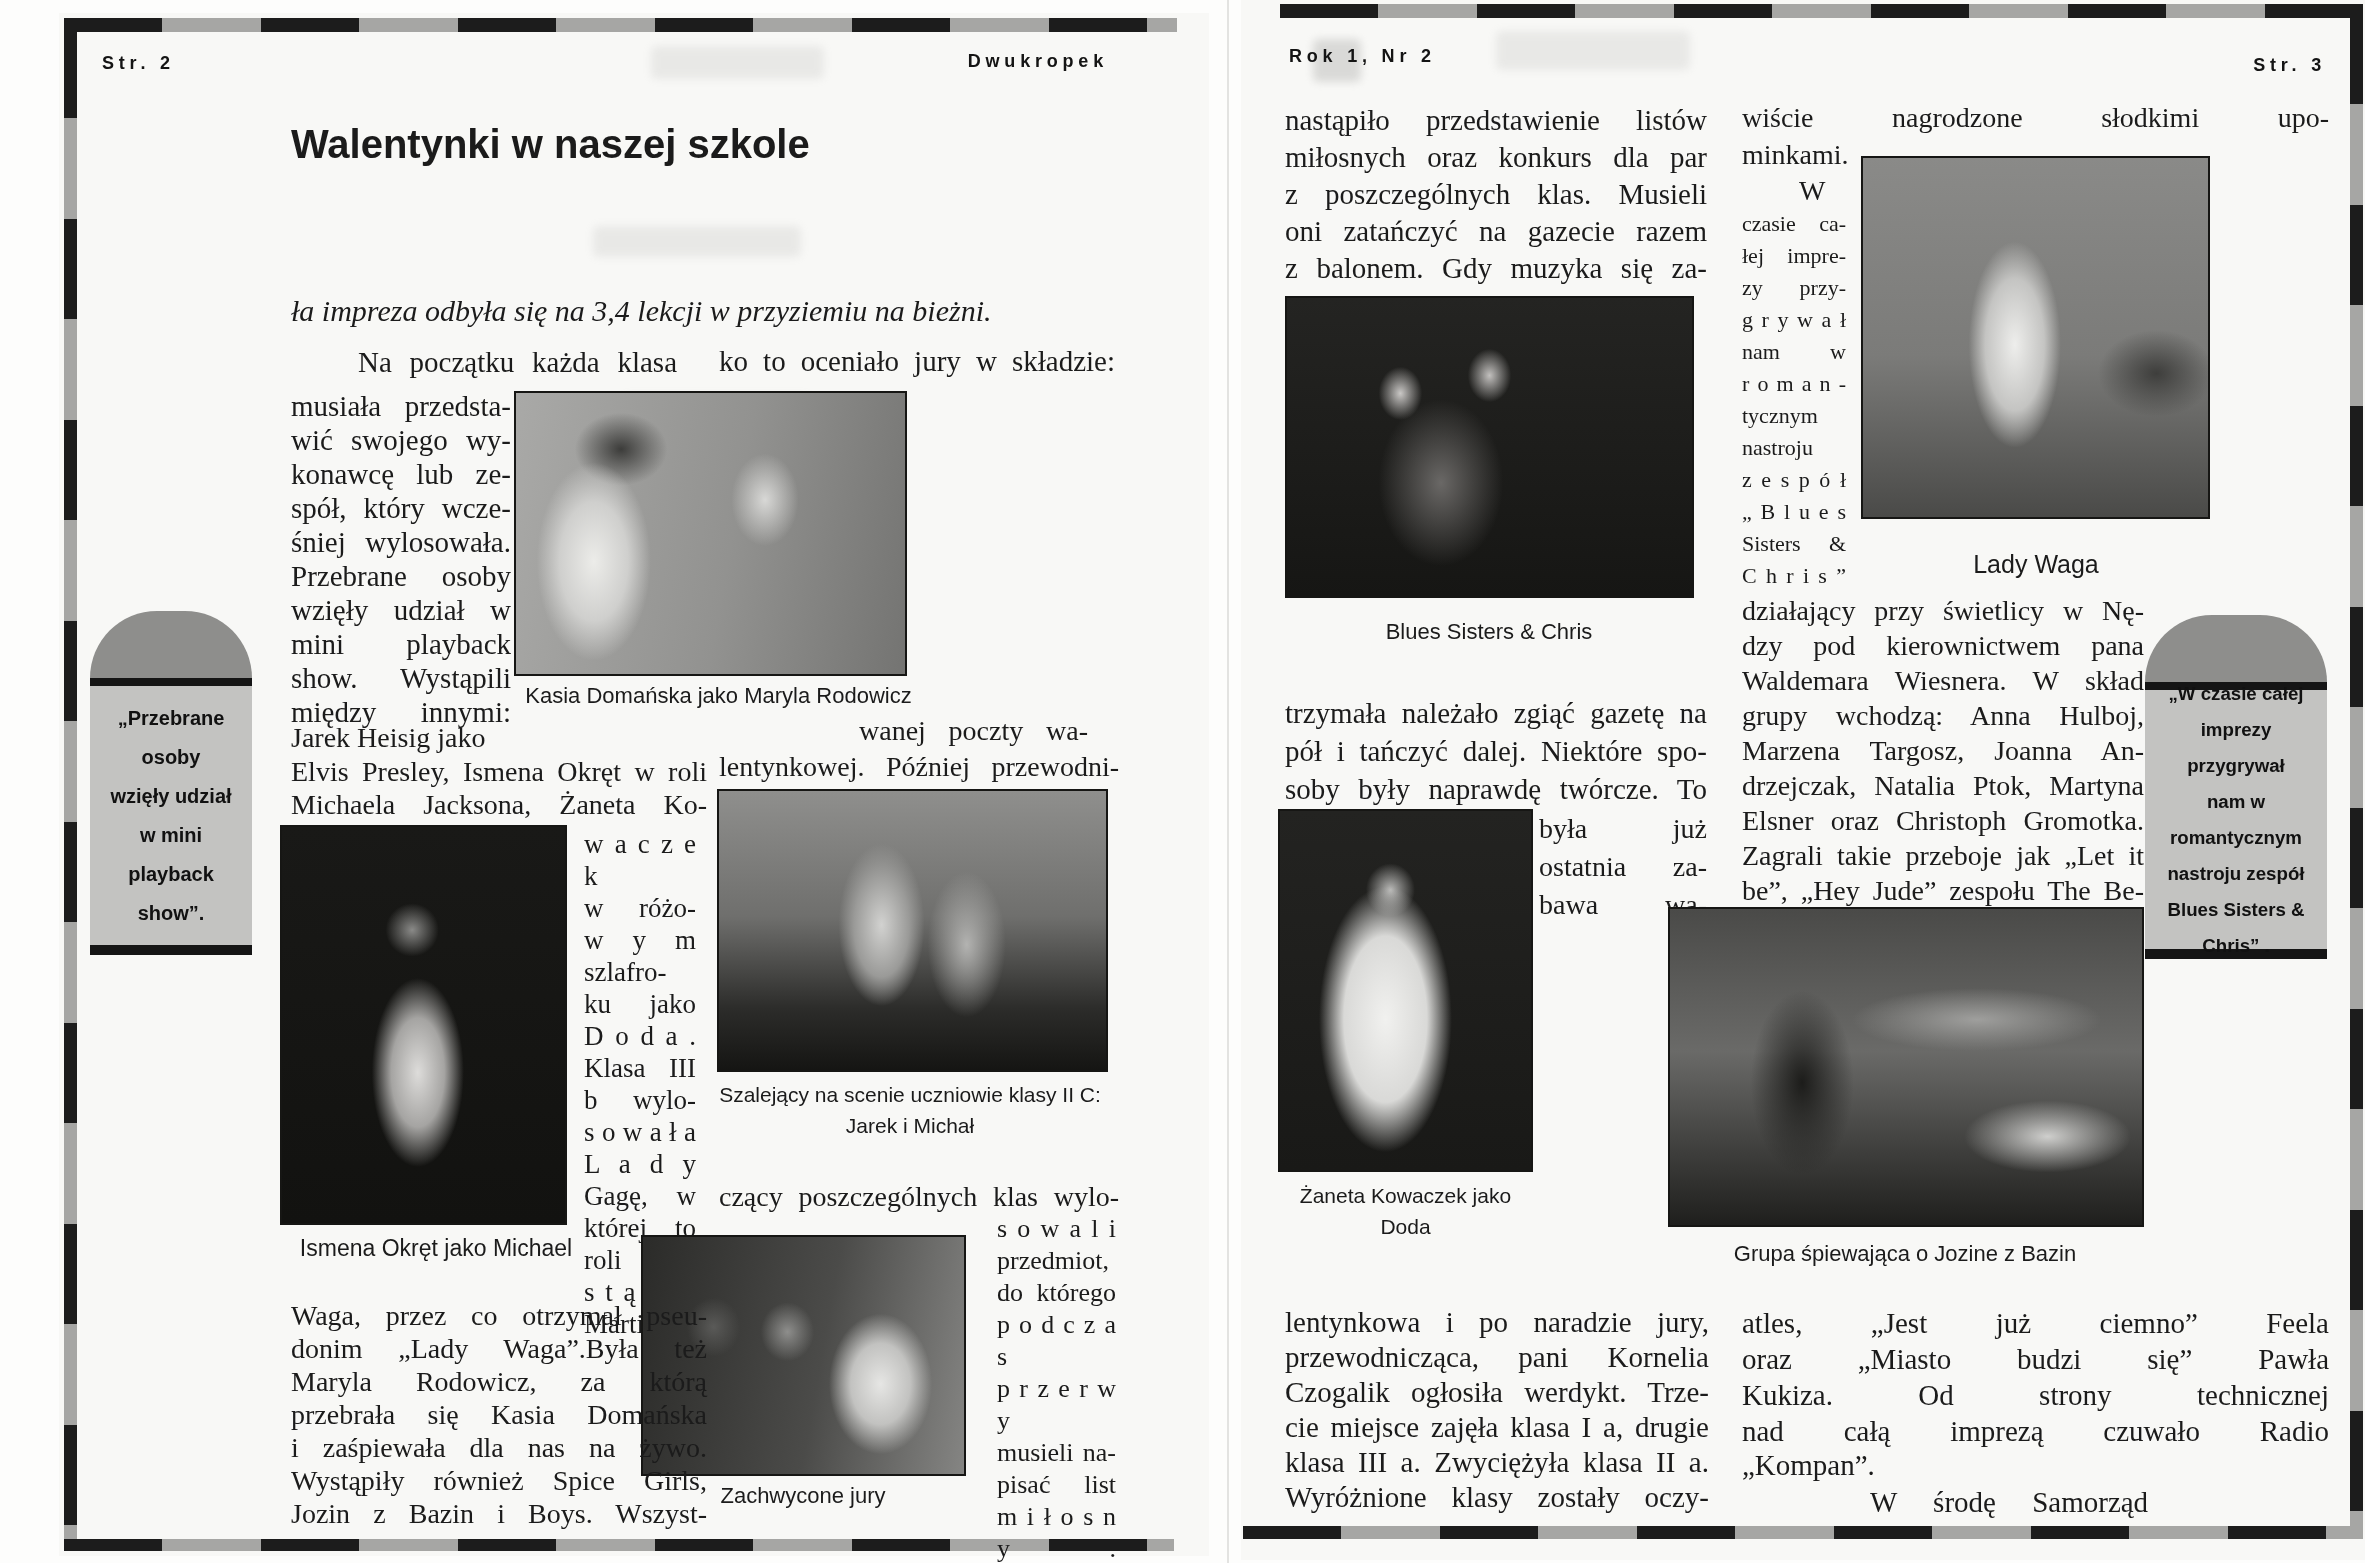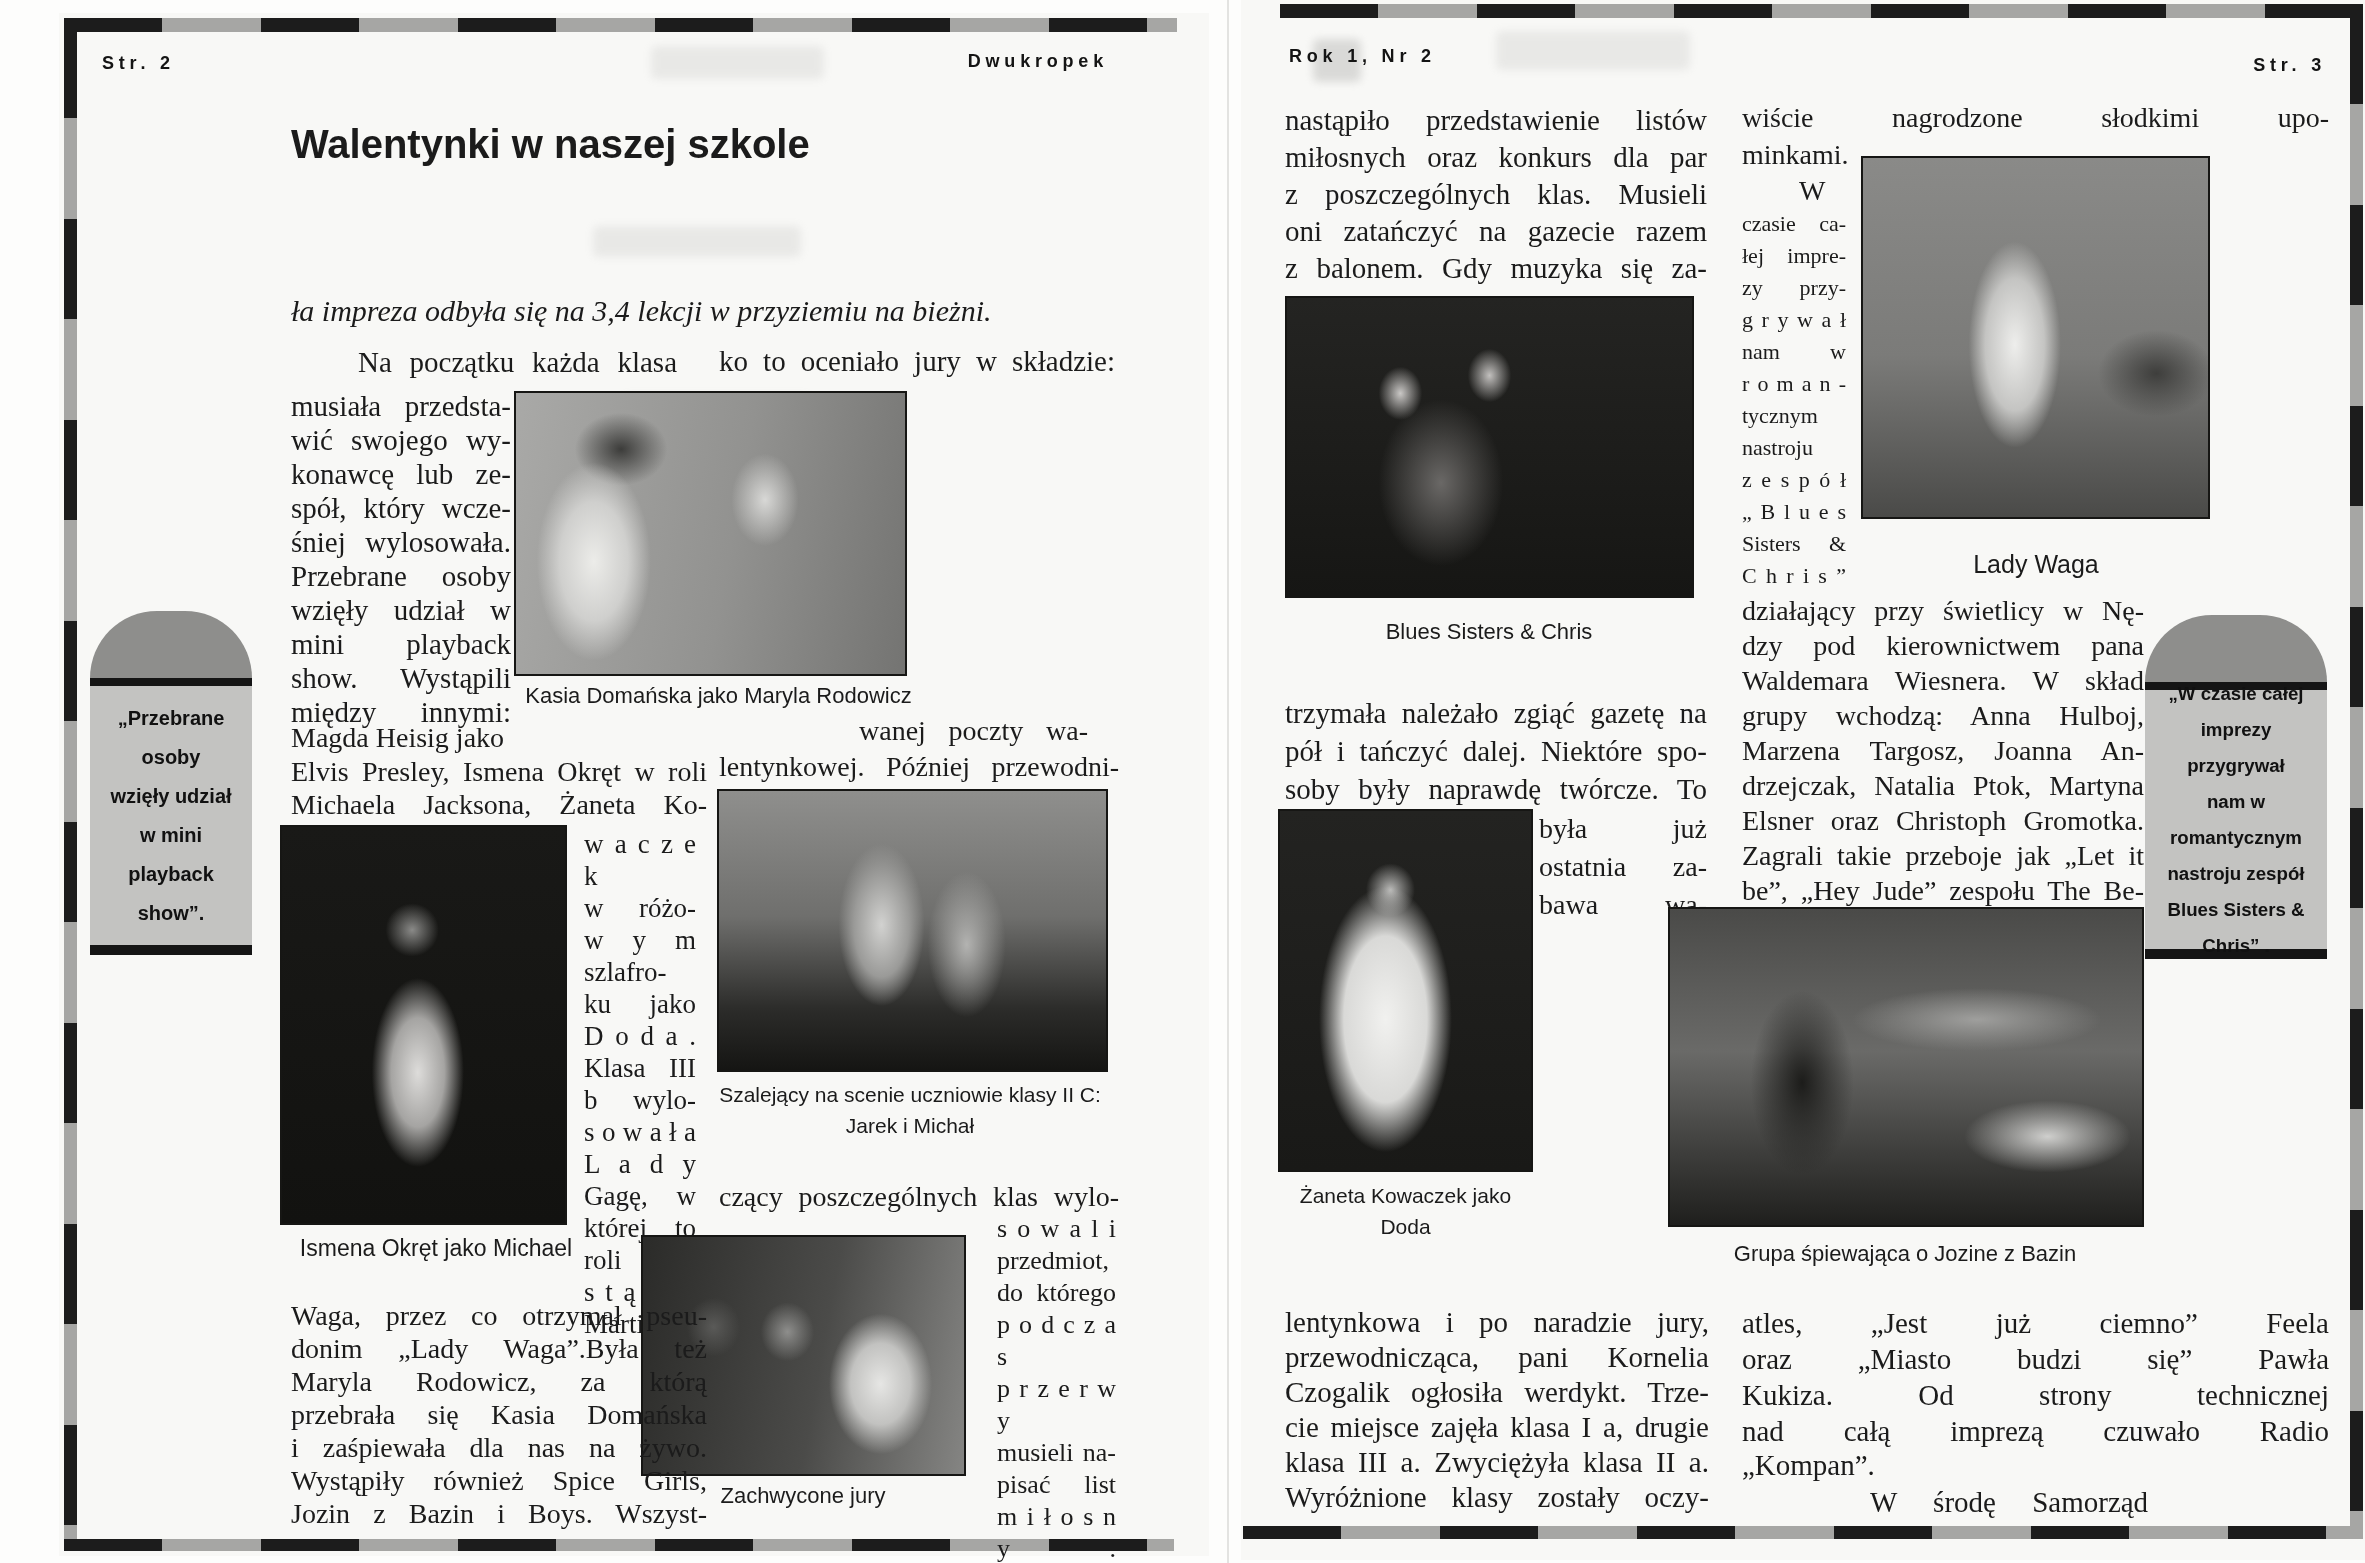--- a/index.html
+++ b/index.html
@@ -64,21 +64,21 @@
 śniej wylosowała.
 Przebrane osoby
 wzięły udział w
 mini playback
 show. Wystąpili
 między innymi:</div>
 
   <div class="tb just" style="left:859px;top:715px;width:229px;font-size:28px;">wanej poczty wa-</div>
   <div class="tb just" style="left:719px;top:751px;width:400px;font-size:28px;">lentynkowej. Później przewodni-</div>
 
-  <div class="tb" style="left:291px;top:722px;font-size:28px;">Magda Heisig jako</div>
+  <div class="tb" style="left:291px;top:722px;font-size:28px;">Jarek Heisig jako</div>
   <div class="tb just" style="left:291px;top:755px;width:416px;font-size:28px;line-height:33px;">Elvis Presley, Ismena Okręt w roli
 Michaela Jacksona, Żaneta Ko-</div>
 
   <div class="photo" style="left:280px;top:825px;width:287px;height:400px;background:
        radial-gradient(ellipse 59px 121px at 48% 62%, #dddcda 0%, #a5a4a2 45%, rgba(40,40,38,0) 78%),
        radial-gradient(ellipse 38px 38px at 46% 26%, #8a8a88 0%, rgba(80,80,78,0) 70%),
        linear-gradient(180deg,#191917 0%,#121210 100%);"></div>
   <div class="caption" style="left:287px;top:1235px;width:298px;font-size:23px;">Ismena Okręt jako Michael</div>
 
   <div class="tb just" style="left:584px;top:828px;width:112px;font-size:27px;line-height:32px;">w a c z e k

